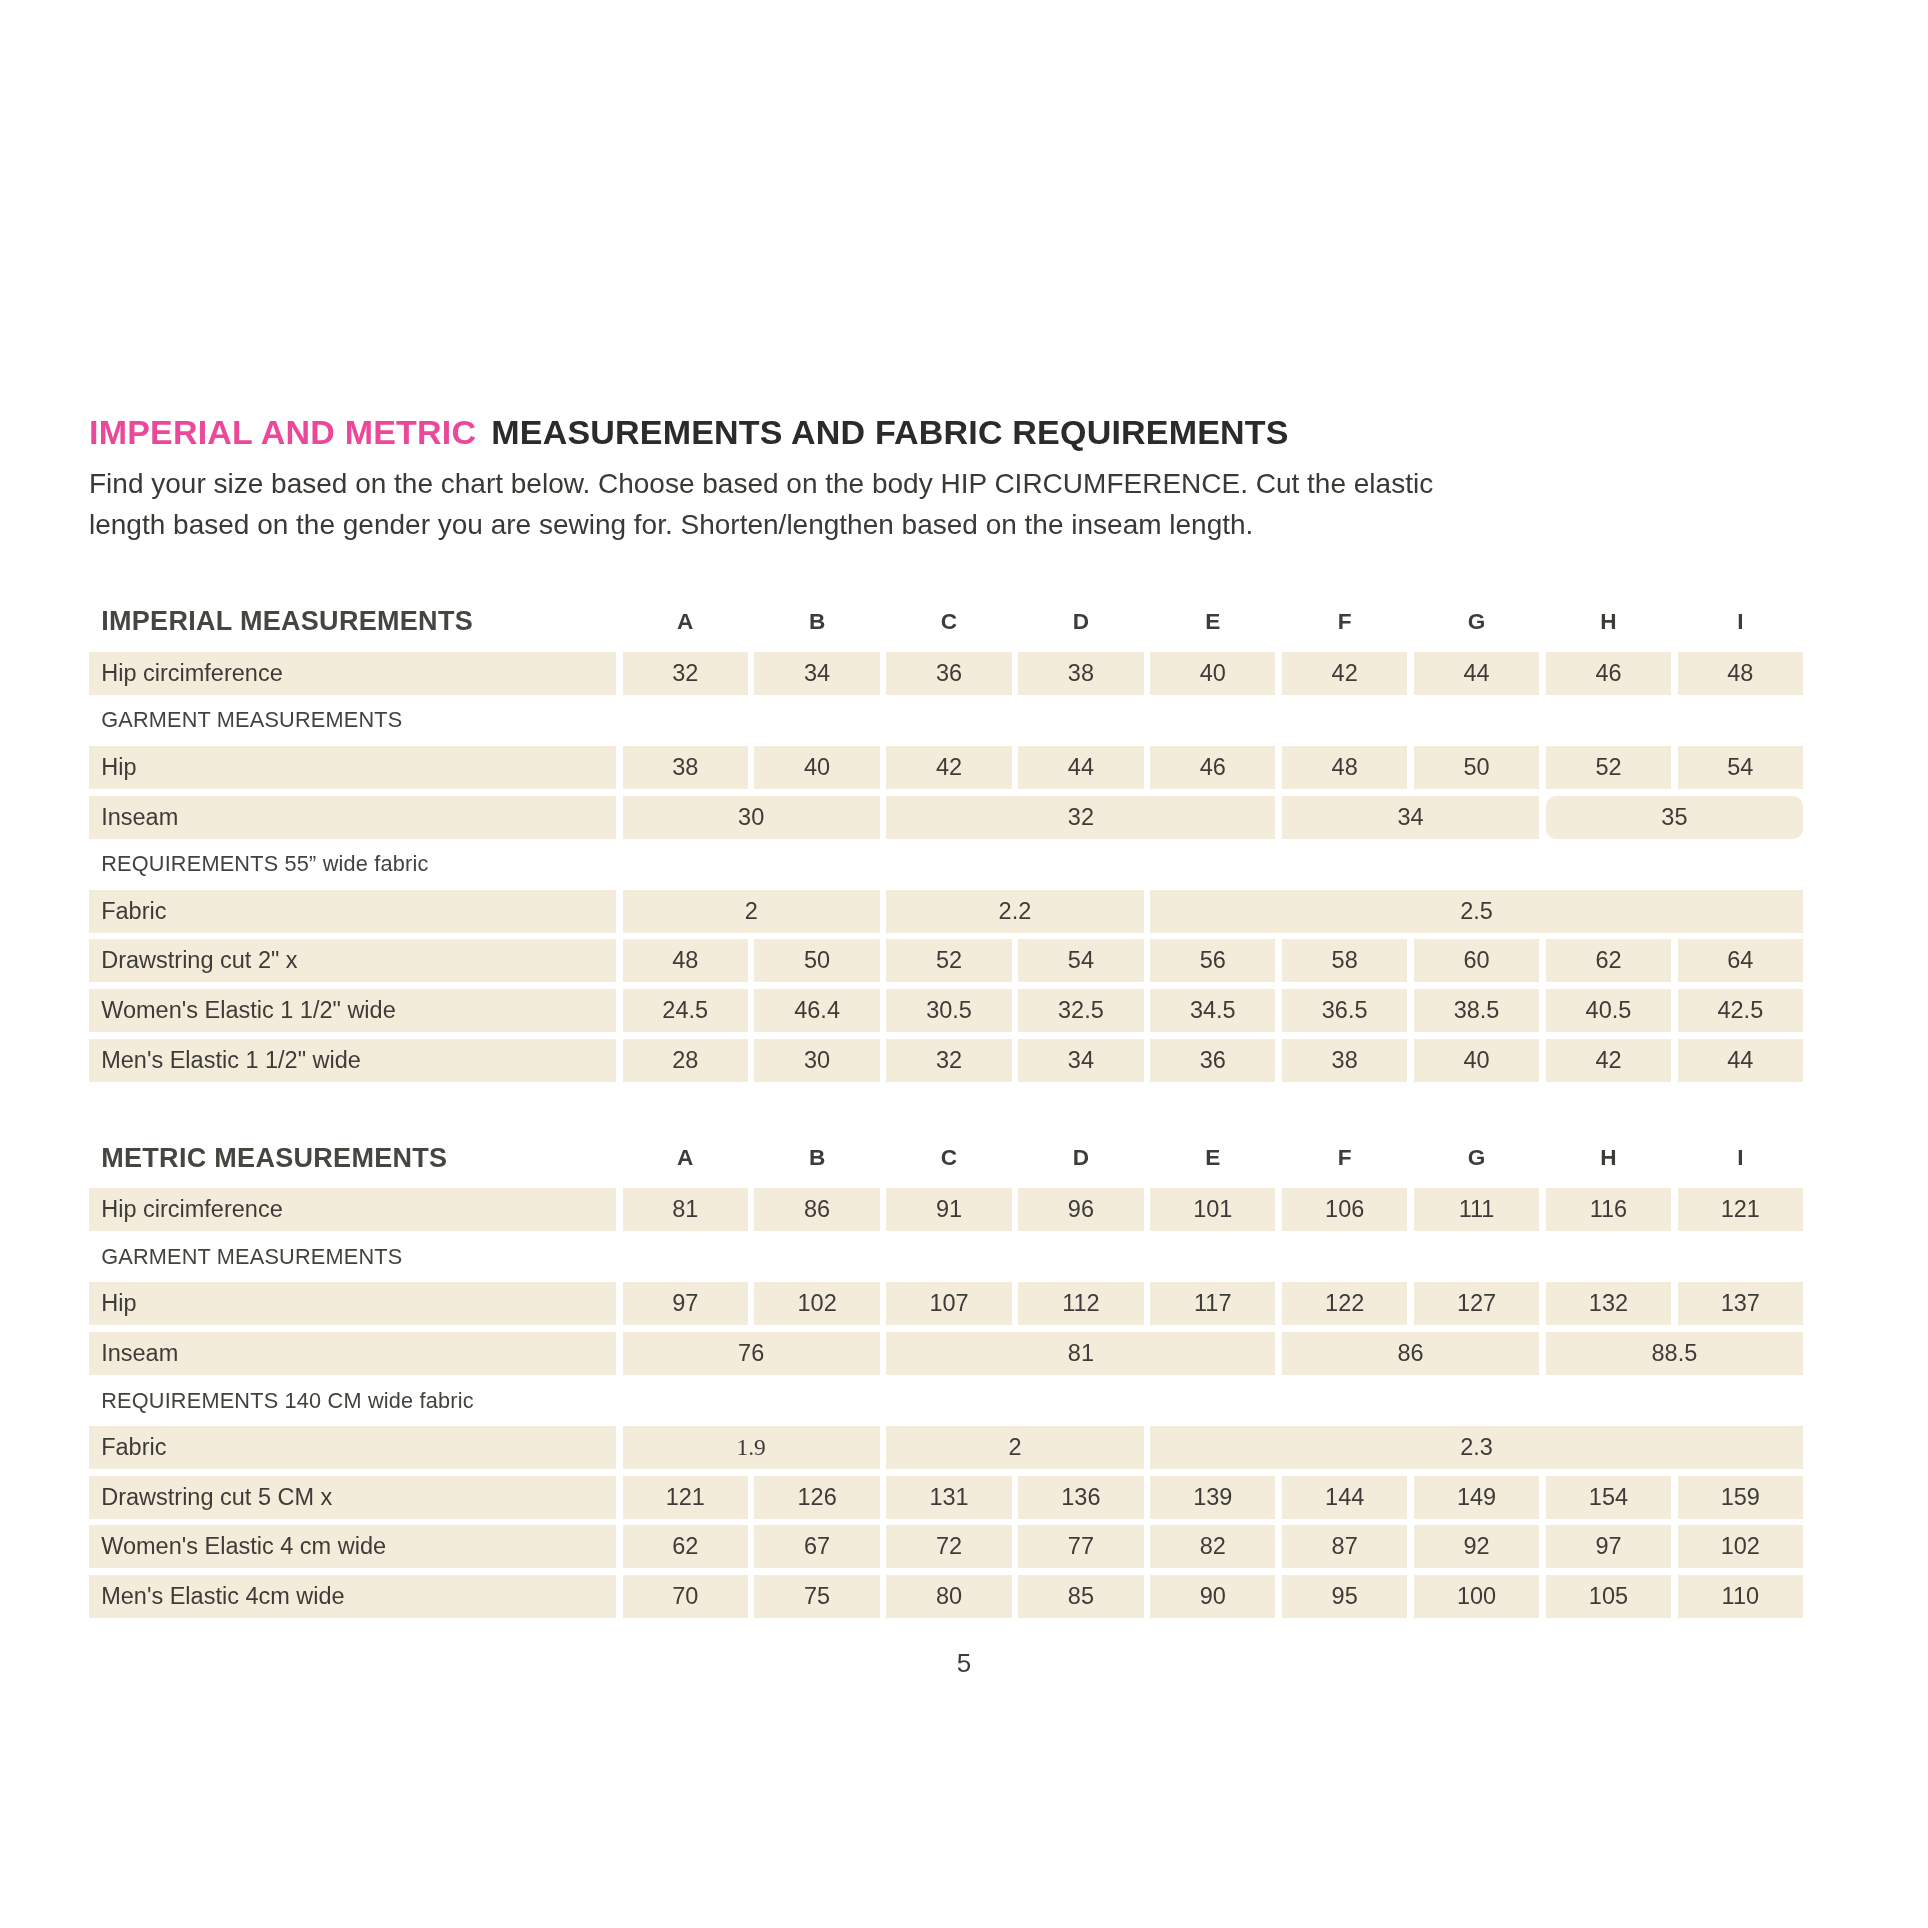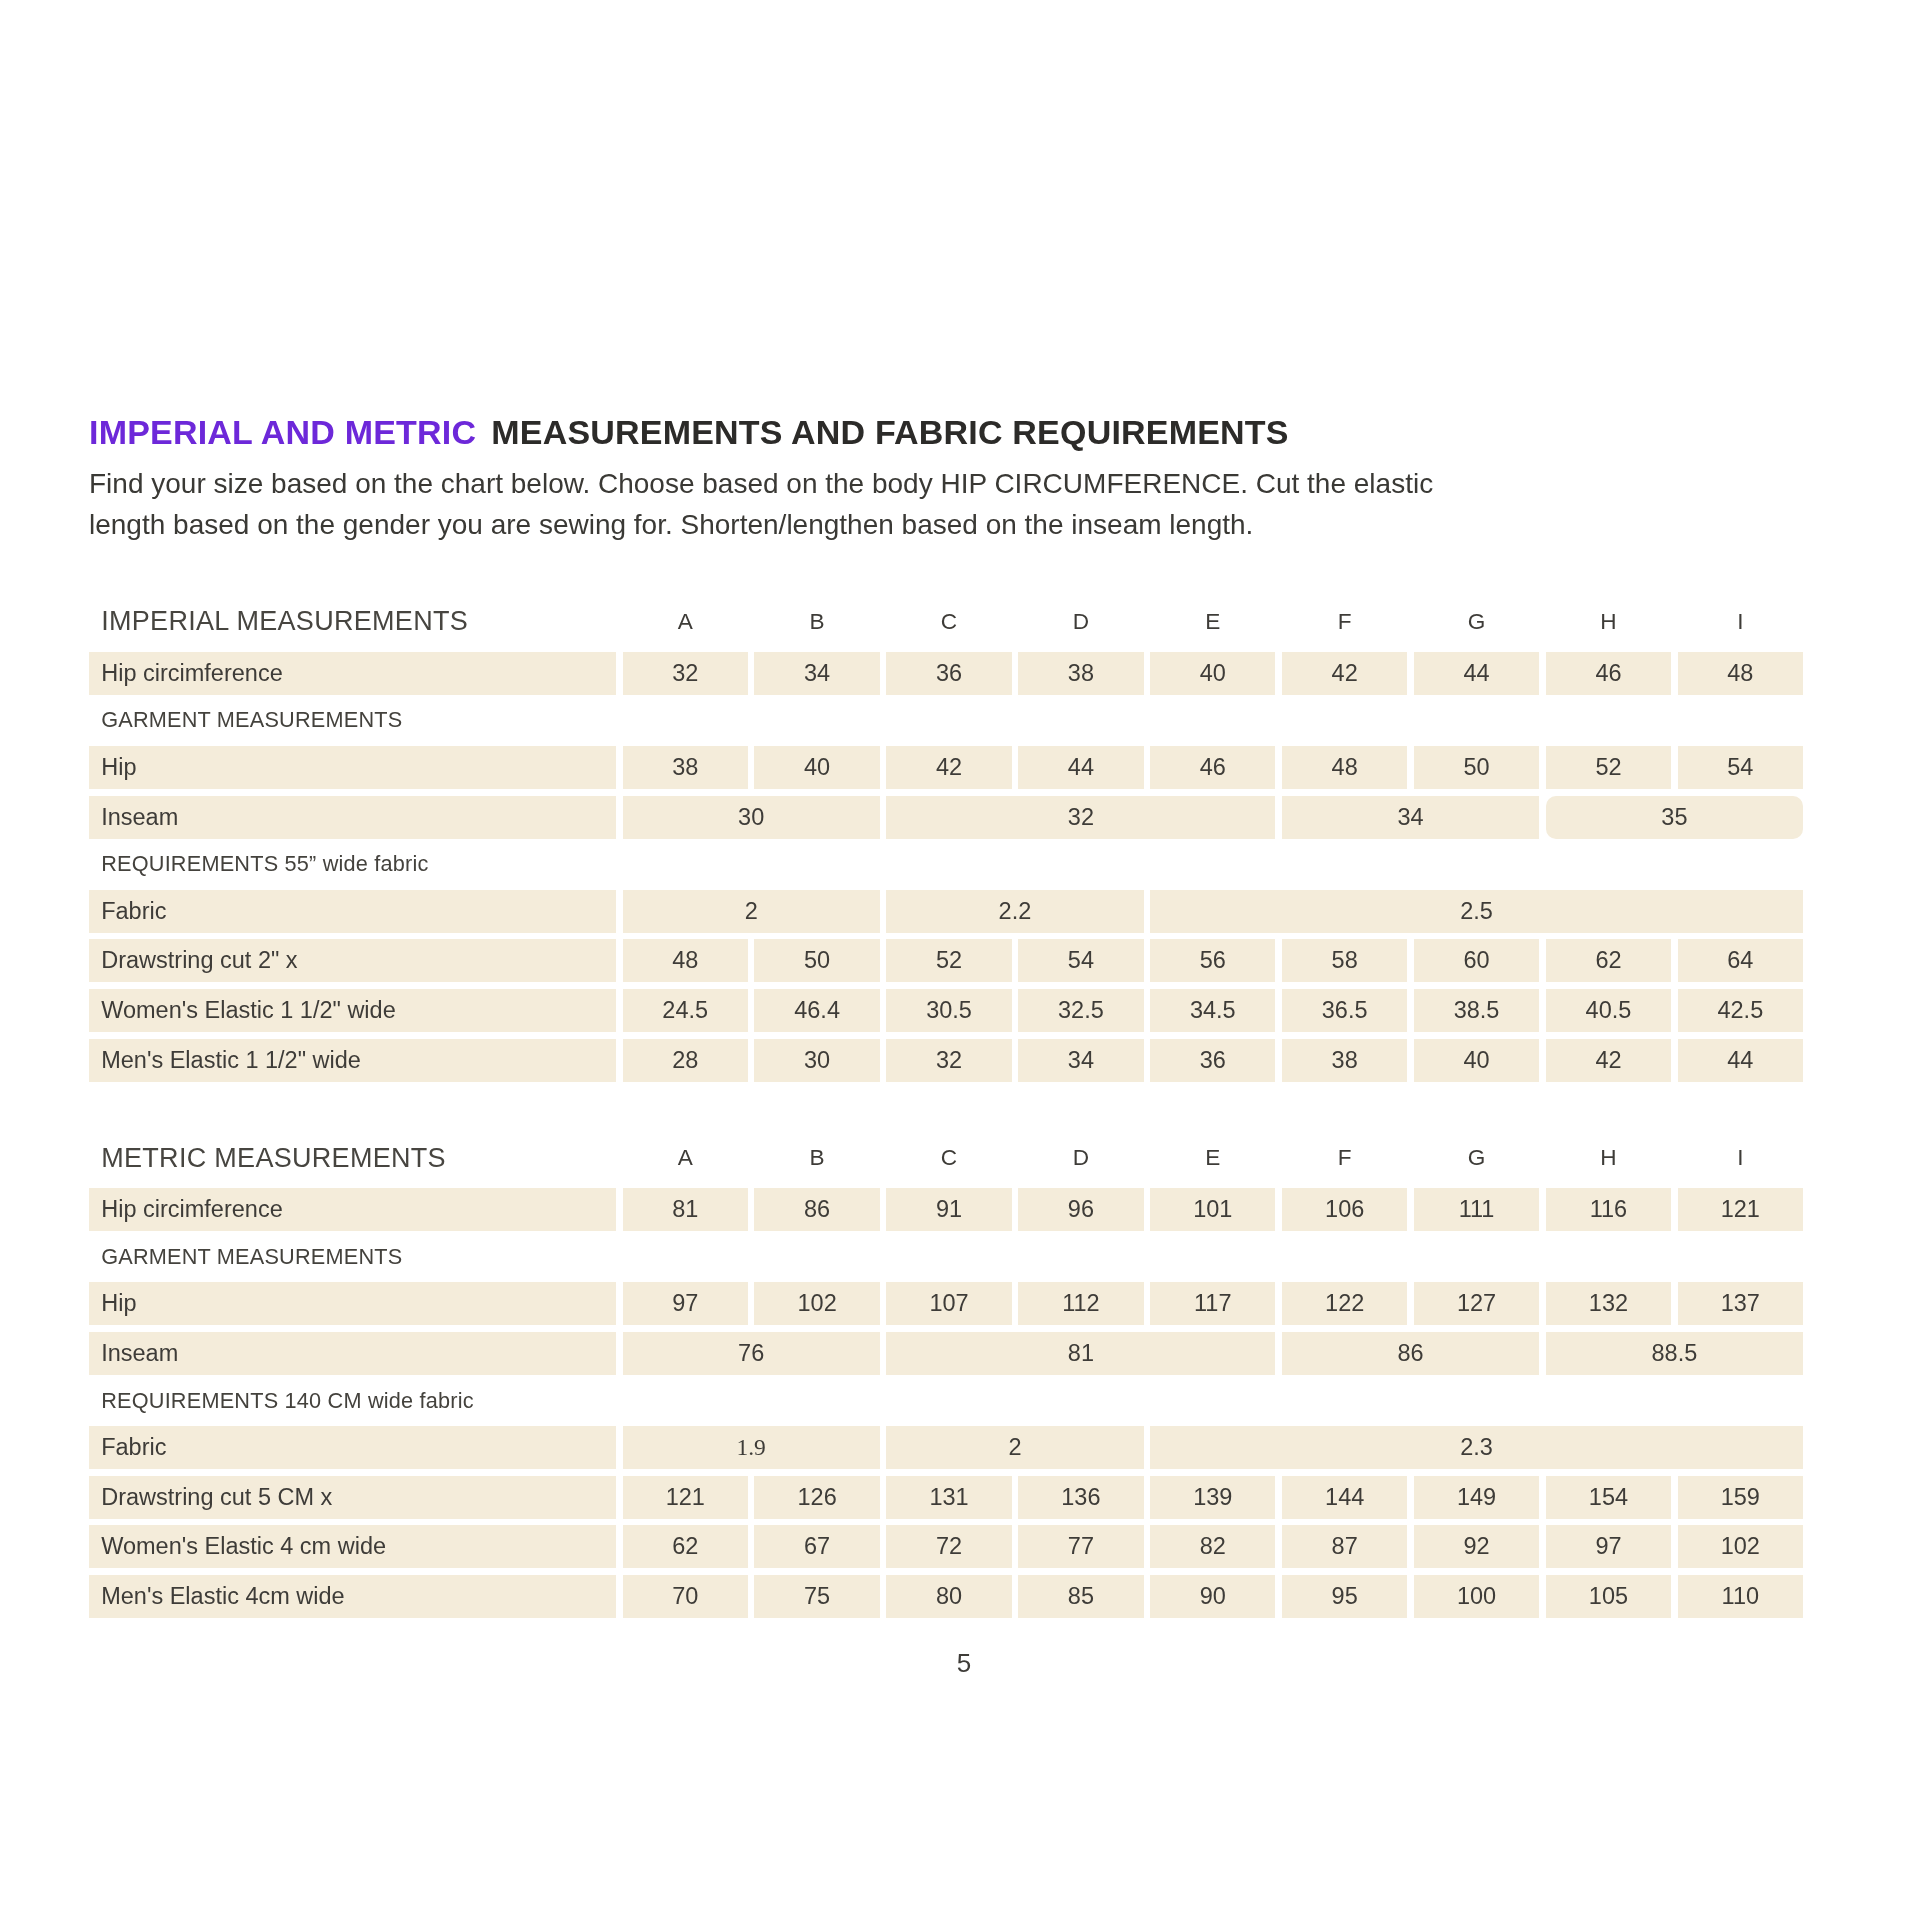--- a/index.html
+++ b/index.html
@@ -17,21 +17,21 @@
     width: 1714px;
   }
   .title-block {
     padding-top: 411px;
     font-size: 34px;
     font-weight: bold;
     letter-spacing: 0.2px;
     line-height: 43px;
     white-space: nowrap;
   }
-  .title-accent { color: #6d28d9; margin-right: 15px; }
+  .title-accent { color: #ec4899; margin-right: 15px; }
   .title-main   { color: #2c2b29; }
   .intro {
     margin-top: 9.4px;
     font-size: 28px;
     line-height: 41px;
     color: #3a3935;
   }
   .table-wrap { margin-top: 55px; }
   .trow {
     display: grid;
@@ -46,21 +46,21 @@
     align-items: center;
     justify-content: center;
     font-size: 23.5px;
     color: #3e3c38;
   }
   .cell.label {
     justify-content: flex-start;
     padding-left: 12.2px;
   }
   .header-row { margin-bottom: 8.5px; margin-top: 1.9px; }
-  .header-row .cell { background: none; }
+  .header-row .cell { background: none; font-weight: bold; }
   .header-row .table-title {
     font-size: 27px;
     color: #474540;
     letter-spacing: 0.3px;
     white-space: nowrap;
   }
   .header-row .letter { font-size: 22.6px; color: #3e3c38; }
   .section-row {
     height: 38px;
     display: flex;

